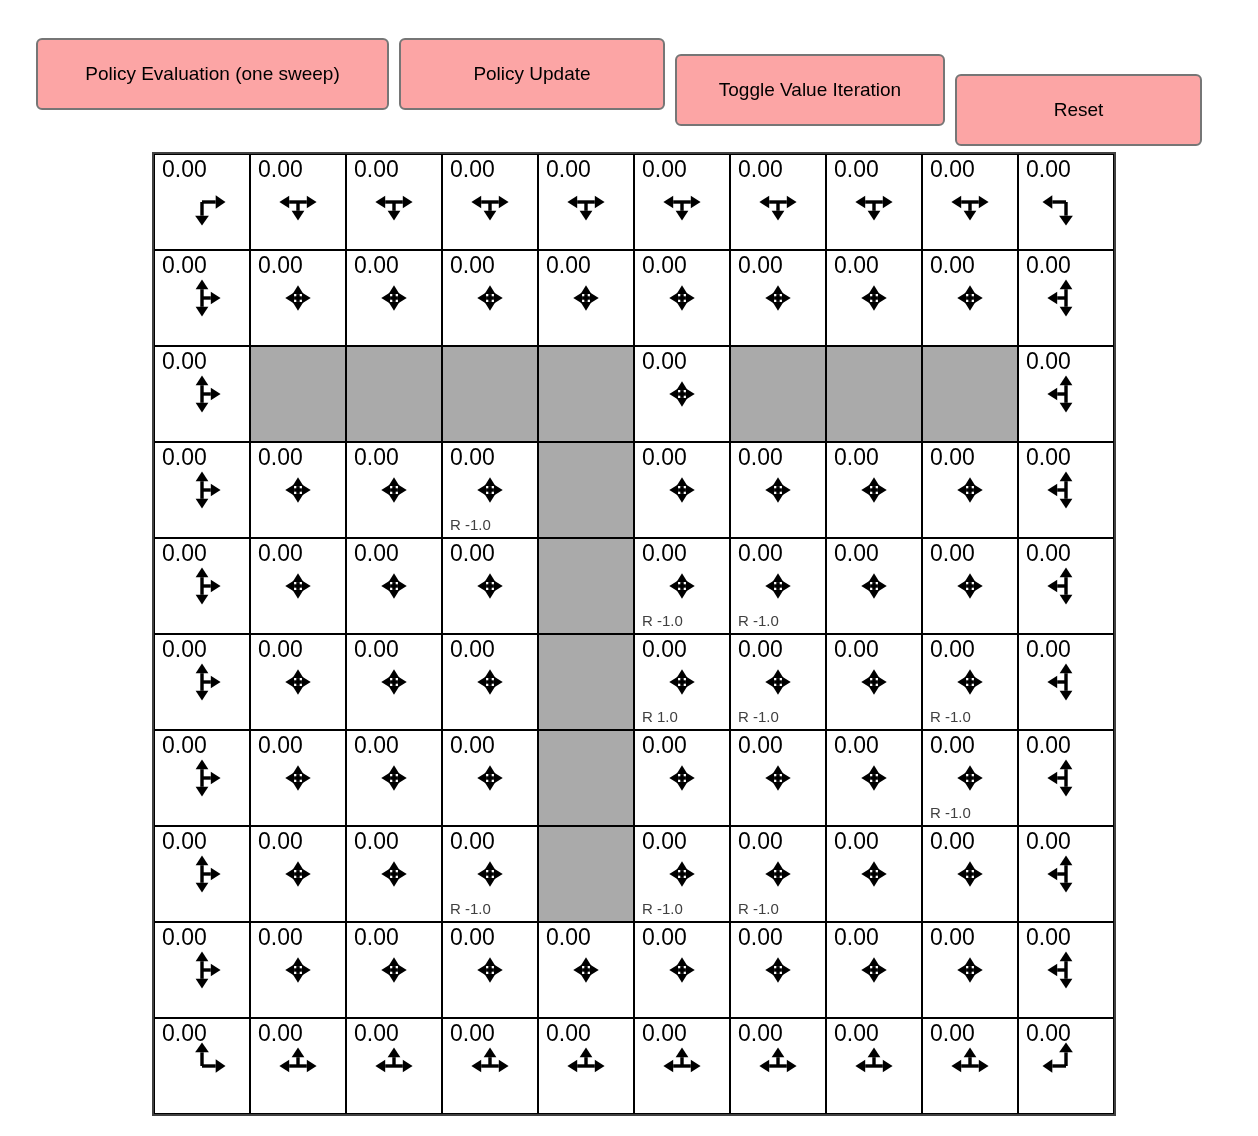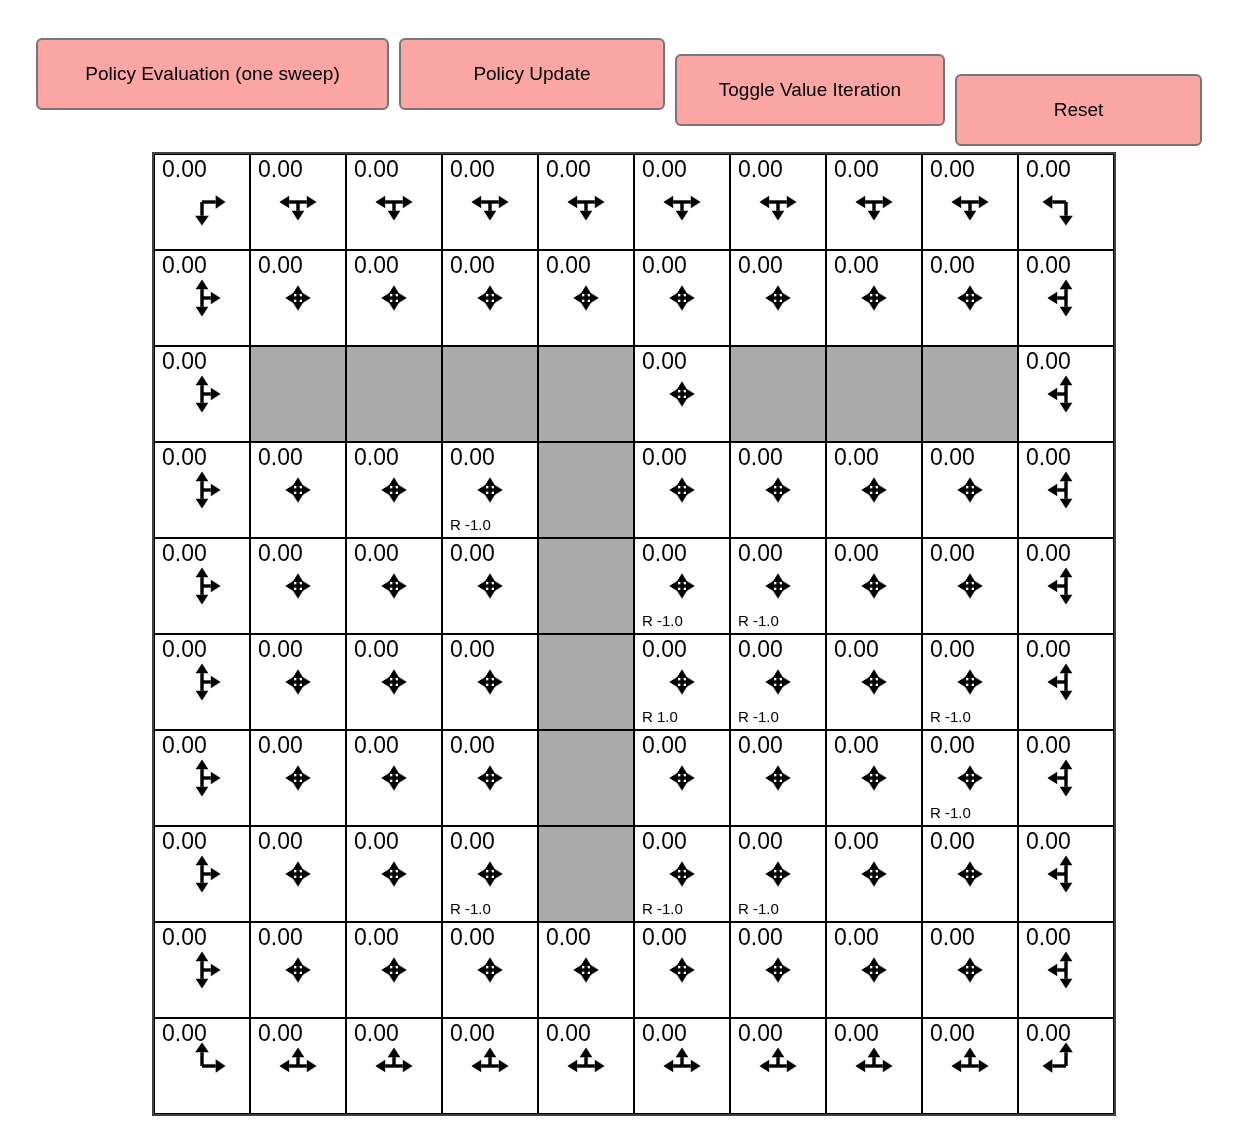--- a/index.html
+++ b/index.html
@@ -62,21 +62,21 @@
     font-size: 23px;
     color: #000000;
     line-height: 1.15;
     z-index: 1;
   }
   .cell .reward {
     position: absolute;
     bottom: 4px;
     left: 7px;
     font-size: 15px;
-    color: #000000;
+    color: #404040;
     z-index: 1;
   }
   .cell svg.arrows {
     position: absolute;
     left: 0;
     top: 0;
     width: 100%;
     height: 100%;
     z-index: 2;
     pointer-events: none;

